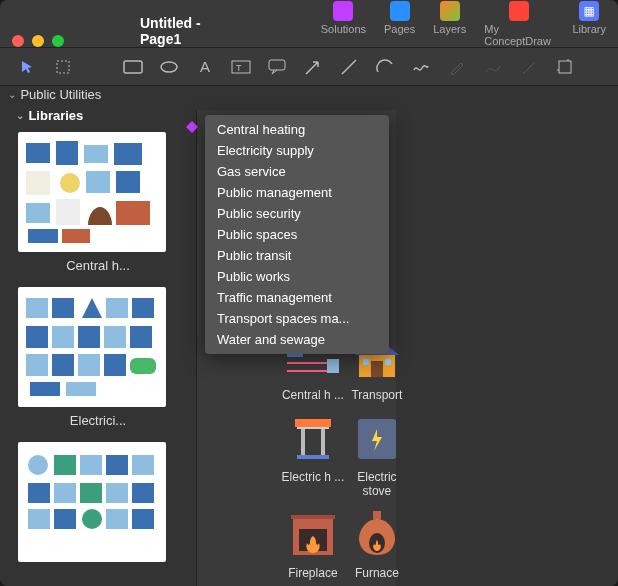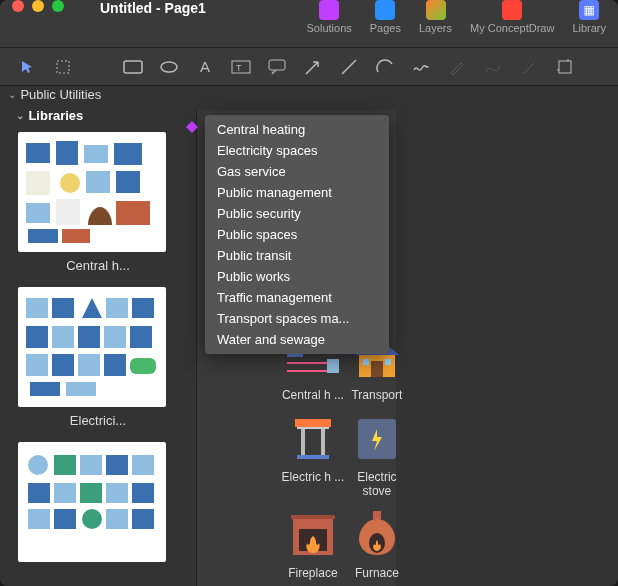--- a/index.html
+++ b/index.html
@@ -1,18 +1,18 @@
 <!DOCTYPE html>
 <html><head>
 <meta charset="utf-8">
 <style>
   * { box-sizing: border-box; margin: 0; padding: 0; font-family: -apple-system, BlinkMacSystemFont, "Segoe UI", sans-serif; }
   body { background: #1a1a1a; width: 618px; height: 586px; overflow: hidden; color: #e5e5e5; font-size: 13px; }
   .window { width: 100%; height: 100%; background: #333; border-radius: 8px; overflow: hidden; display: flex; flex-direction: column; }
-  .titlebar { height: 48px; background: #3a3a3a; display: flex; align-items: flex-start; padding: 0 12px; border-bottom: 1px solid #222; }
+  .titlebar { height: 48px; background: #3a3a3a; display: flex; align-items: flex-end; padding: 0 12px; border-bottom: 1px solid #222; gap: 40px; }
   .traffic { display: flex; gap: 8px; align-items: center; }
   .dot { width: 12px; height: 12px; border-radius: 50%; }
   .red{background:#ff5f56}.yellow{background:#ffbd2e}.green{background:#27c93f}
   .title { font-weight: 600; color: #fff; margin-left: 36px; font-size: 14px; }
   .spacer { flex: 1; }
   .topnav { display: flex; gap: 18px; }
   .navitem { display: flex; flex-direction: column; align-items: center; gap: 2px; font-size: 11px; color: #aaa; cursor: pointer; }
   .navicon { width: 20px; height: 20px; border-radius: 4px; display:flex;align-items:center;justify-content:center;}
   .navicon.sol{background:#c23eff}
   .navicon.pag{background:#2a8fff}
@@ -257,21 +257,21 @@
             <svg width="14" height="14">
               <polygon points="7,1 13,7 7,13 1,7" fill="#c23eff"></polygon>
             </svg>
           </div>
         <div class="selector">
           <span>Central heating</span>
           <span style="background:#3a5bd0;border-radius:3px;padding:0 3px;font-size:9px;color:#fff">▾</span>
         </div>
         <div class="dropdown">
           <div class="dditem">Central heating</div>
-          <div class="dditem">Electricity spaces</div>
+          <div class="dditem">Electricity supply</div>
           <div class="dditem">Gas service</div>
           <div class="dditem">Public management</div>
           <div class="dditem">Public security</div>
           <div class="dditem">Public spaces</div>
           <div class="dditem">Public transit</div>
           <div class="dditem">Public works</div>
           <div class="dditem">Traffic management</div>
           <div class="dditem">Transport spaces ma...</div>
           <div class="dditem">Water and sewage</div>
         </div>

